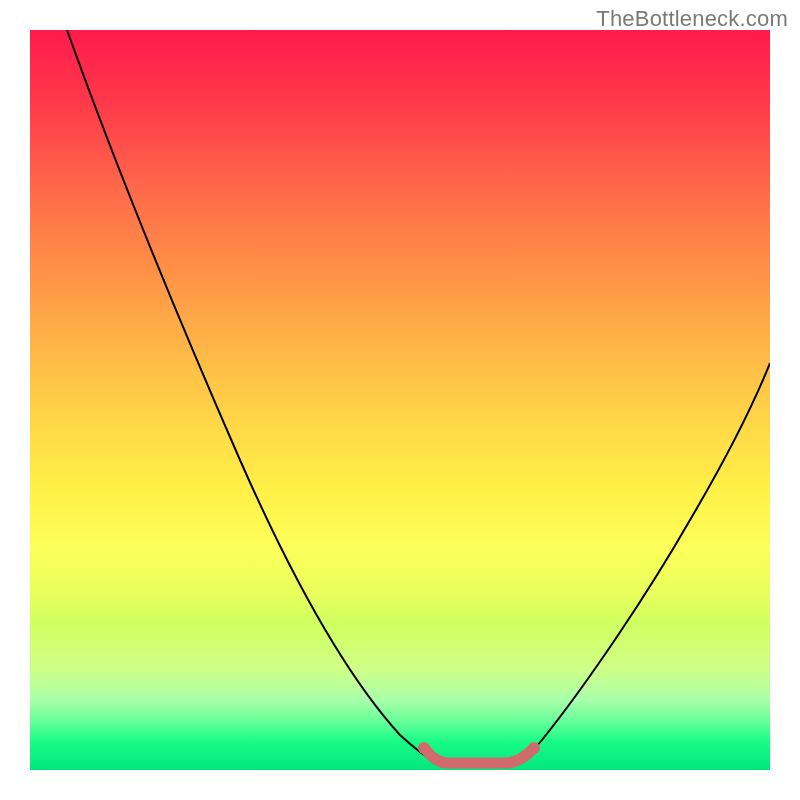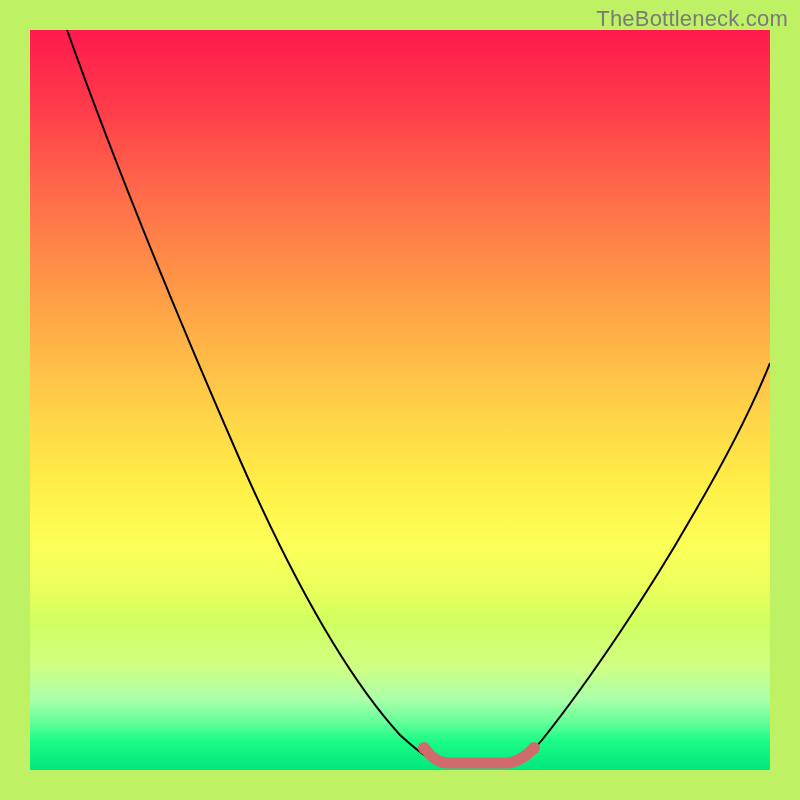--- a/index.html
+++ b/index.html
@@ -10,21 +10,21 @@
     background: #000;
     overflow: hidden;
     font-family: Arial, Helvetica, sans-serif;
   }
   .frame {
     position: absolute;
     left: 0;
     top: 0;
     width: 800px;
     height: 800px;
-    background: #bef264;
+    background: #ffffff;
   }
   .plot-area {
     position: absolute;
     left: 30px;
     top: 30px;
     width: 740px;
     height: 740px;
     
     background: linear-gradient(
       to bottom,

